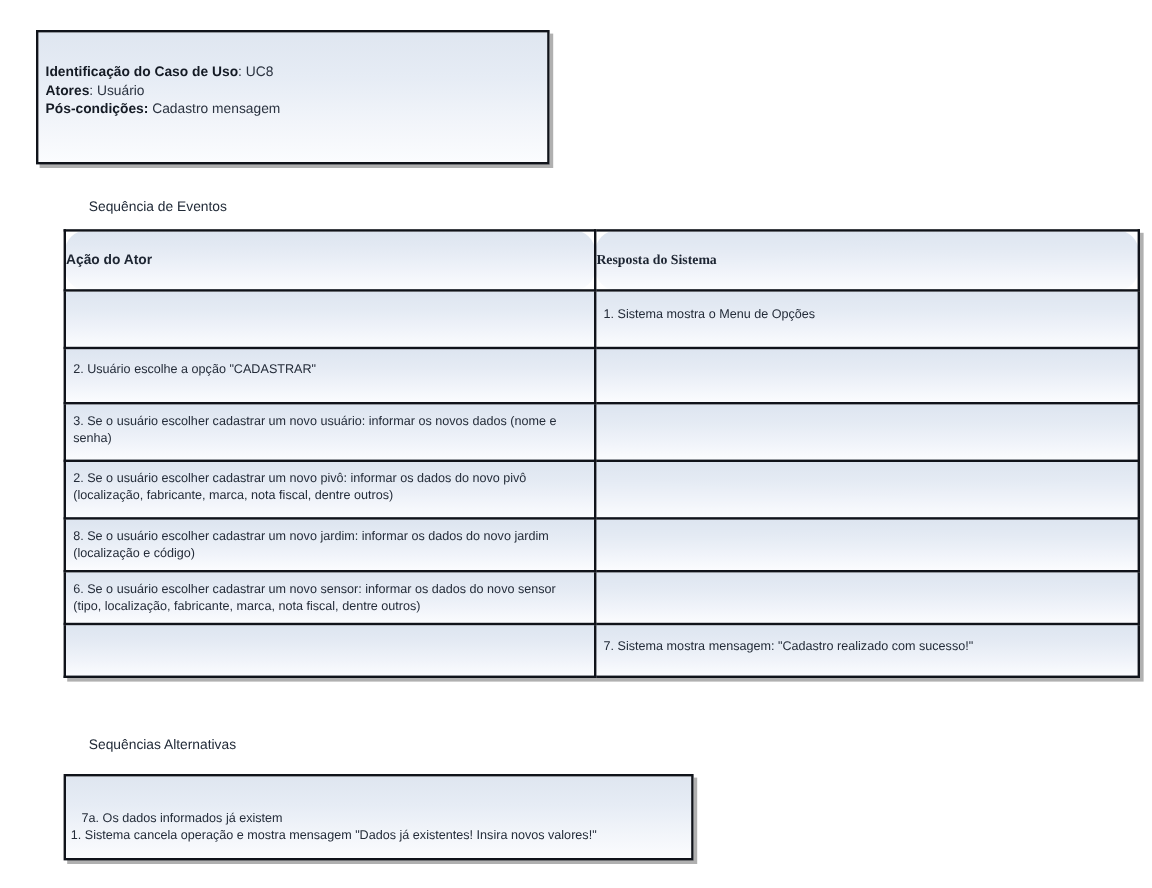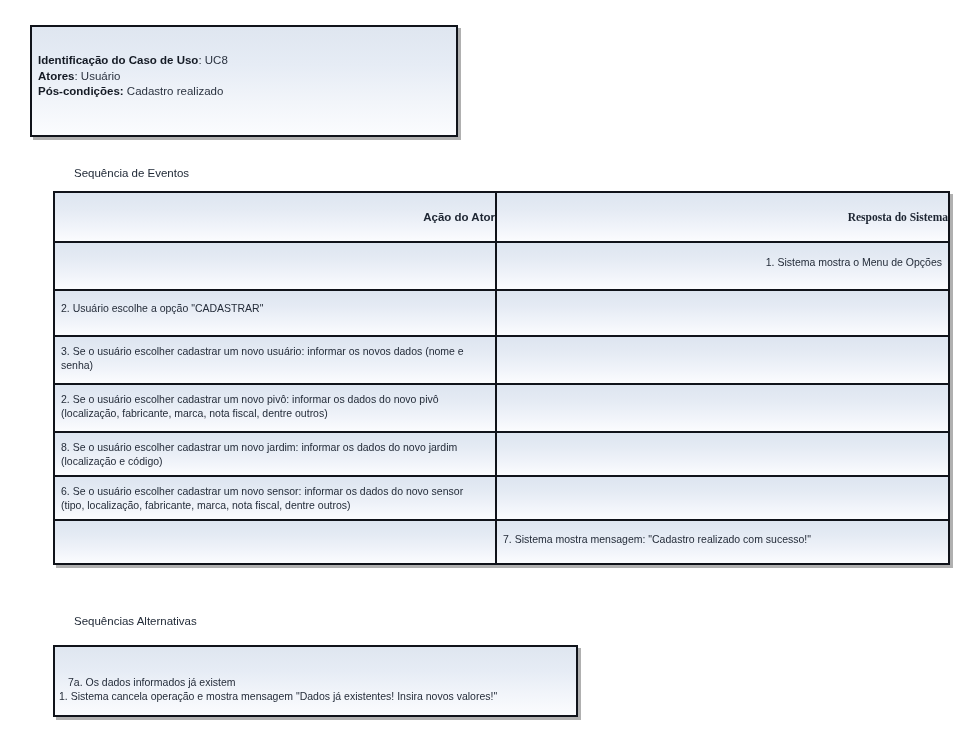--- a/index.html
+++ b/index.html
@@ -80,38 +80,39 @@
     table-layout: fixed;
   }
   #events-table td, #events-table th {
     border: 2px solid #10131a;
     background: linear-gradient(to bottom, #dde5f0 0%, #e5ebf4 35%, #f1f4fa 72%, #fbfcfe 100%);
     padding: 0;
     vertical-align: top;
   }
   #events-table th {
     height: 48px;
-    text-align: right;
+    text-align: left;
     vertical-align: middle;
     font-size: 11.5px;
     font-weight: bold;
     color: #1d2532;
+    border-radius: 18px;
   }
   .cell-text {
     display: block;
     padding: 7px 6px 6px 6px;
     font-size: 10.5px;
     line-height: 13.5px;
     color: #242c39;
   }
   .col-actor { width: 440px; }
   .col-system { width: 451px; font-family: Liberation Serif, serif; }
 
   .row-h46 td { height: 46px; }
-  .row-h46 .cell-text { padding-top: 13px; text-align: right; }
+  .row-h46 .cell-text { padding-top: 13px; }
   .row-h44 td { height: 44px; }
   .row-h44 .cell-text { padding-top: 11px; }
   .row-h46b td { height: 46px; }
   .row-h46b .cell-text { padding-top: 8px; }
   .row-h42 td { height: 42px; }
   .row-h42 .cell-text { padding-top: 8px; }
   .row-last td { height: 42px; }
   .row-last .cell-text { padding-top: 12px; }
 
   
@@ -142,21 +143,21 @@
     <div class="hdr-line">
       <span class="hdr-label">Identificação do Caso de Uso</span><span class="hdr-value">: </span><span class="hdr-value">UC8</span>
     </div>
 
 
     <div class="hdr-line">
       <span class="hdr-label">Atores</span><span class="hdr-value">: </span><span class="hdr-value">Usuário</span>
     </div>
 
     <div class="hdr-line">
-      <span class="hdr-label">Pós-condições:</span><span class="hdr-value"> </span><span class="hdr-value">Cadastro realizado</span>
+      <span class="hdr-label">Pós-condições:</span><span class="hdr-value"> </span><span class="hdr-value">Cadastro mensagem</span>
     </div>
 
   </div>
 </div>
 
 <div class="section-heading" id="heading-eventos">Sequência de Eventos</div>
 
 <table id="events-table">
   <thead>
     <tr>

